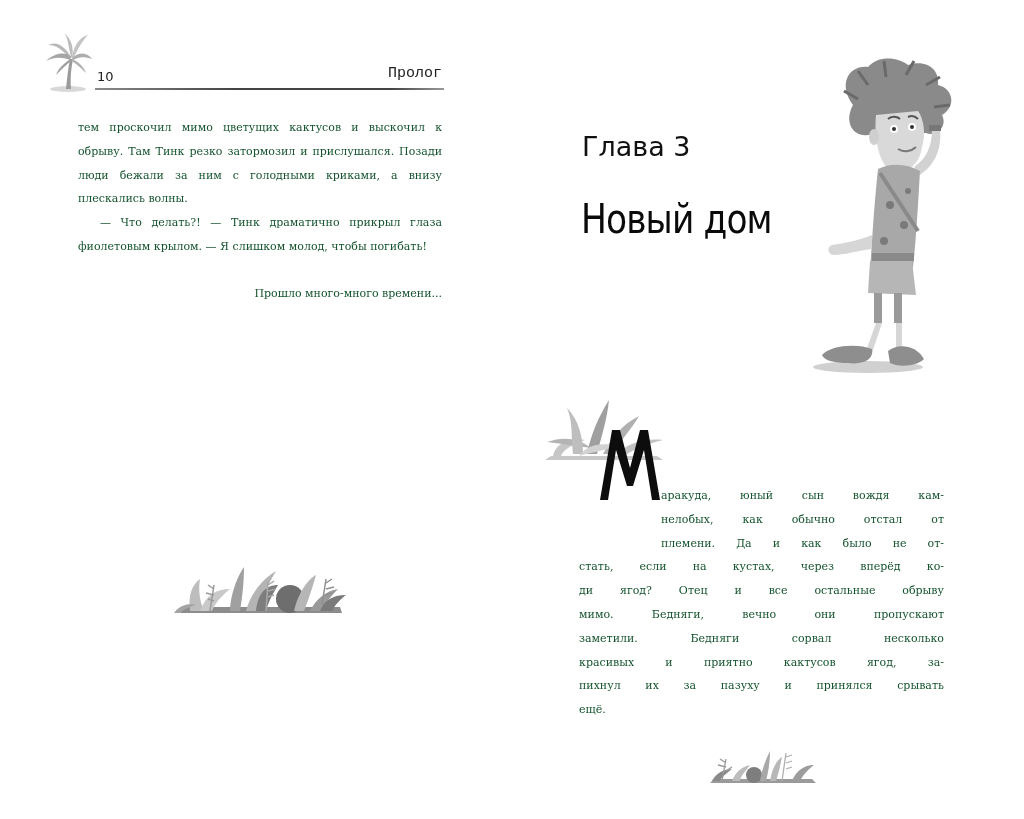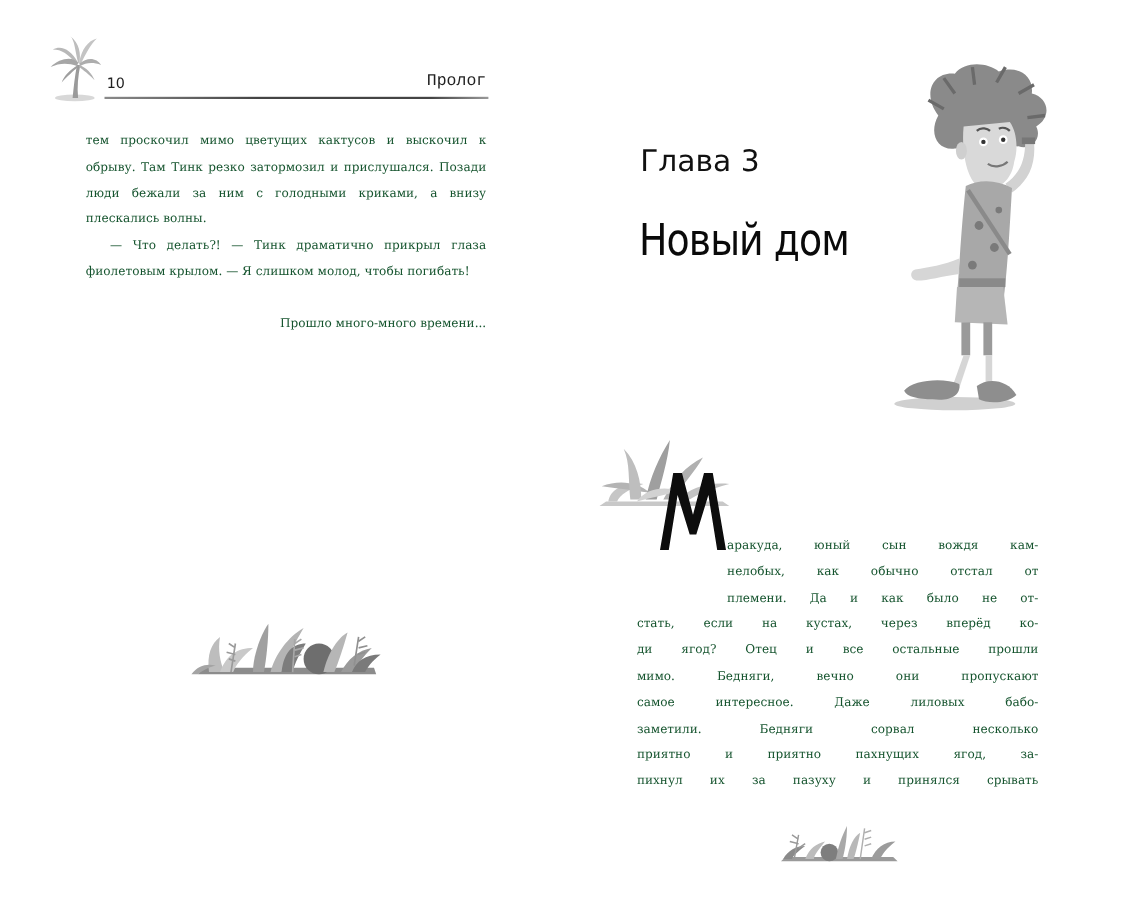--- a/index.html
+++ b/index.html
@@ -140,26 +140,26 @@
 
     <svg class="drop-cap" viewBox="0 0 64 72">
       <path d="M2 72 L14 2 L22 2 L32 40 L42 2 L50 2 L62 72 L54 72 L46 22 L35 58 L29 58 L18 22 L10 72 Z" fill="#0d0d0d"></path>
     </svg>
 
     <div class="right-col body-text">
       <span class="line indented">аракуда, юный сын вождя кам-</span>
       <span class="line indented">нелобых, как обычно отстал от</span>
       <span class="line indented">племени. Да и как было не от-</span>
       <span class="line">стать, если на кустах, через вперёд ко-</span>
-      <span class="line">ди ягод? Отец и все остальные прошли</span>
+      <span class="line">ди ягод? Отец и все остальные обрыву</span>
       <span class="line">мимо. Бедняги, вечно они пропускают</span>
-      <span class="line">самое интересное. Даже лиловых бабо-</span>
       <span class="line">заметили. Бедняги сорвал несколько</span>
-      <span class="line">приятно и приятно пахнущих ягод, за-</span>
+      <span class="line">красивых и приятно кактусов ягод, за-</span>
       <span class="line">пихнул их за пазуху и принялся срывать</span>
+      <span class="line final">ещё.</span>
     </div>
 
     <svg class="bush-right" viewBox="0 0 114 42">
       <path d="M4 38 L110 38 L106 34 L8 34 Z" fill="#9a9a9a"></path>
       <path d="M6 36 C10 28 18 24 26 24 C18 30 14 34 14 36 Z" fill="#8a8a8a"></path>
       <path d="M16 36 L20 14 M20 18 L14 14 M20 22 L12 20 M20 26 L26 22" stroke="#9a9a9a" stroke-width="1.3" fill="none"></path>
       <path d="M26 36 C30 26 36 22 44 20 C38 28 34 32 34 36 Z" fill="#bcbcbc"></path>
       <circle cx="48" cy="30" r="8" fill="#7e7e7e"></circle>
       <path d="M54 36 C56 24 60 14 64 6 C64 18 62 28 60 36 Z" fill="#a8a8a8"></path>
       <path d="M64 36 C66 24 70 16 76 12 C74 22 72 30 70 36 Z" fill="#b8b8b8"></path>

